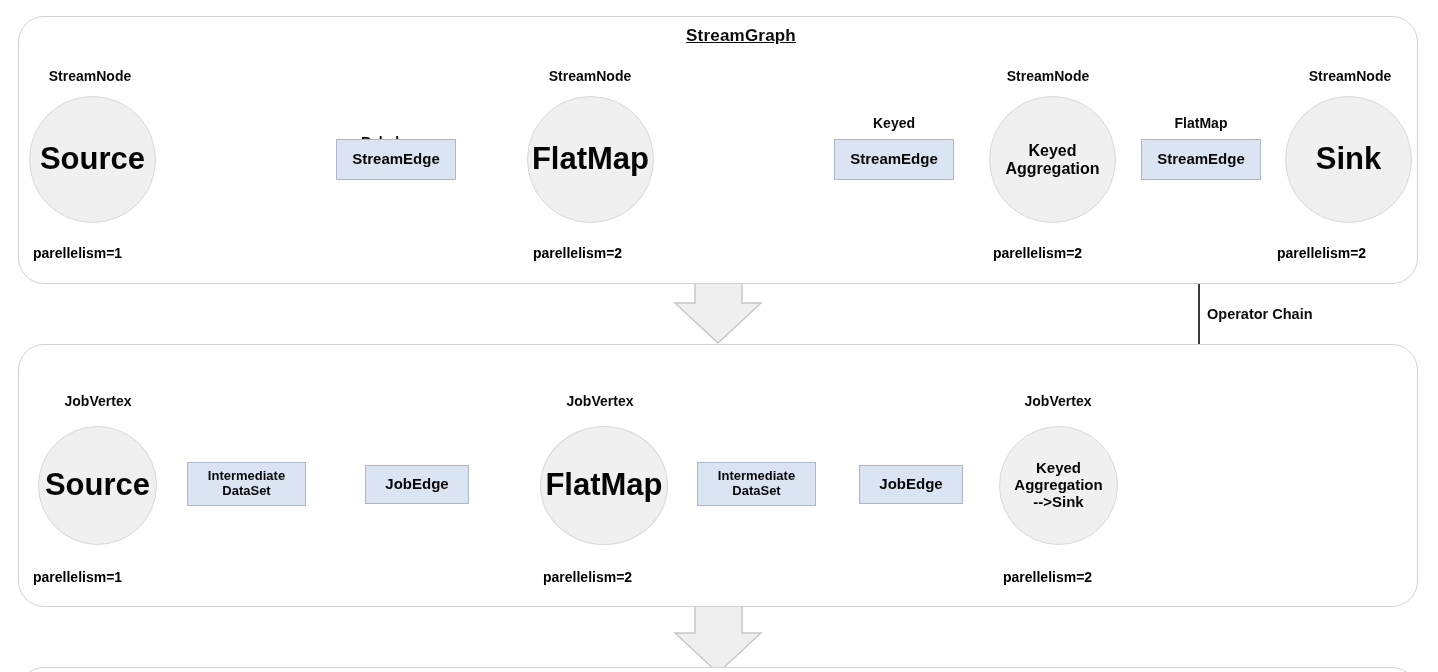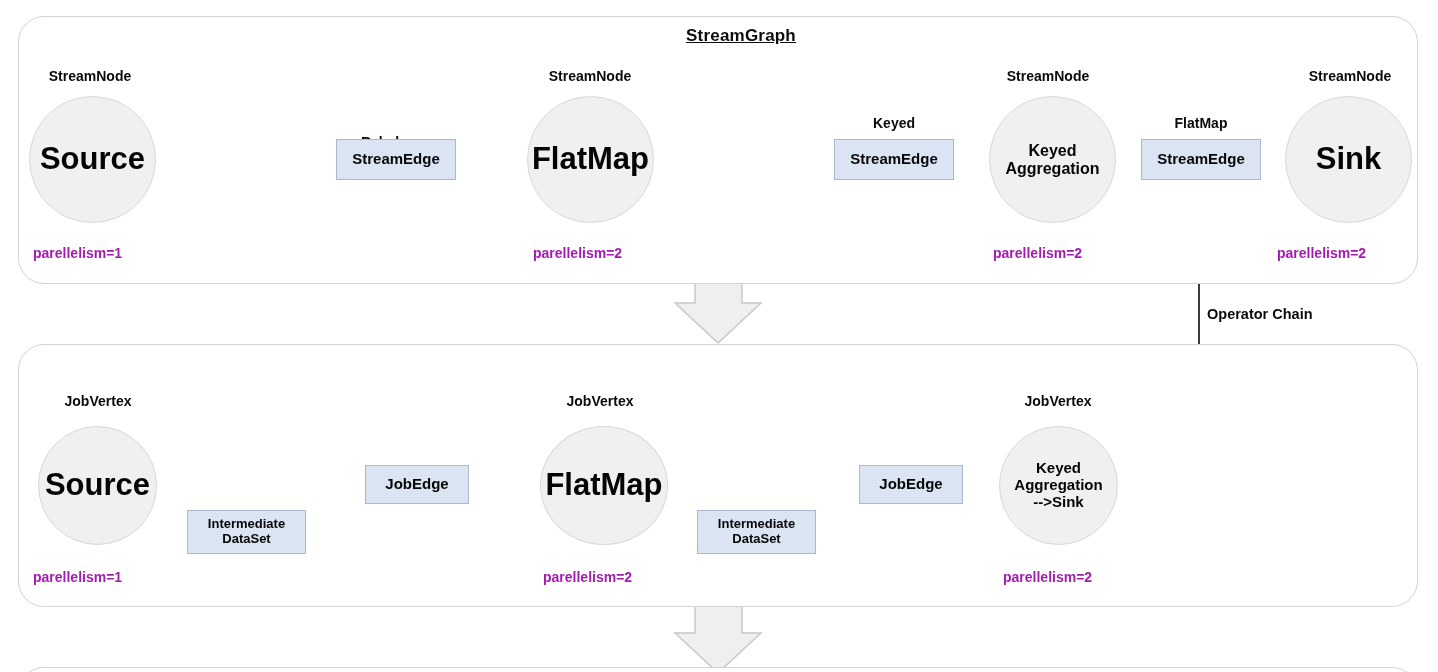--- a/index.html
+++ b/index.html
@@ -30,24 +30,24 @@
   .node.big{font-size:31px;}
   .node.multi{font-size:16px;}
   .node.multi3{font-size:15px;}
 
   .edgebox{
     position:absolute;background:#dae4f2;border:1.2px solid #a9b8cd;
     box-sizing:border-box;display:flex;align-items:center;justify-content:center;
     text-align:center;font-weight:bold;color:#070707;line-height:1.12;
   }
   .edgebox.e1{font-size:15px;}
-  .edgebox.e2{font-size:13px;margin-top:48px;}
+  .edgebox.e2{font-size:13px;}
 
   .caption{
-    position:absolute;font-weight:bold;font-size:14px;color:#a21caf;
+    position:absolute;font-weight:bold;font-size:14px;color:#000000;
     white-space:nowrap;
   }
   .caplabel{
     position:absolute;font-weight:bold;font-size:14px;color:#0a0a0a;
     white-space:nowrap;text-align:center;
   }
   .chain-label{
     position:absolute;font-weight:bold;font-size:14.5px;color:#0a0a0a;
     white-space:nowrap;
     text-align:center;

